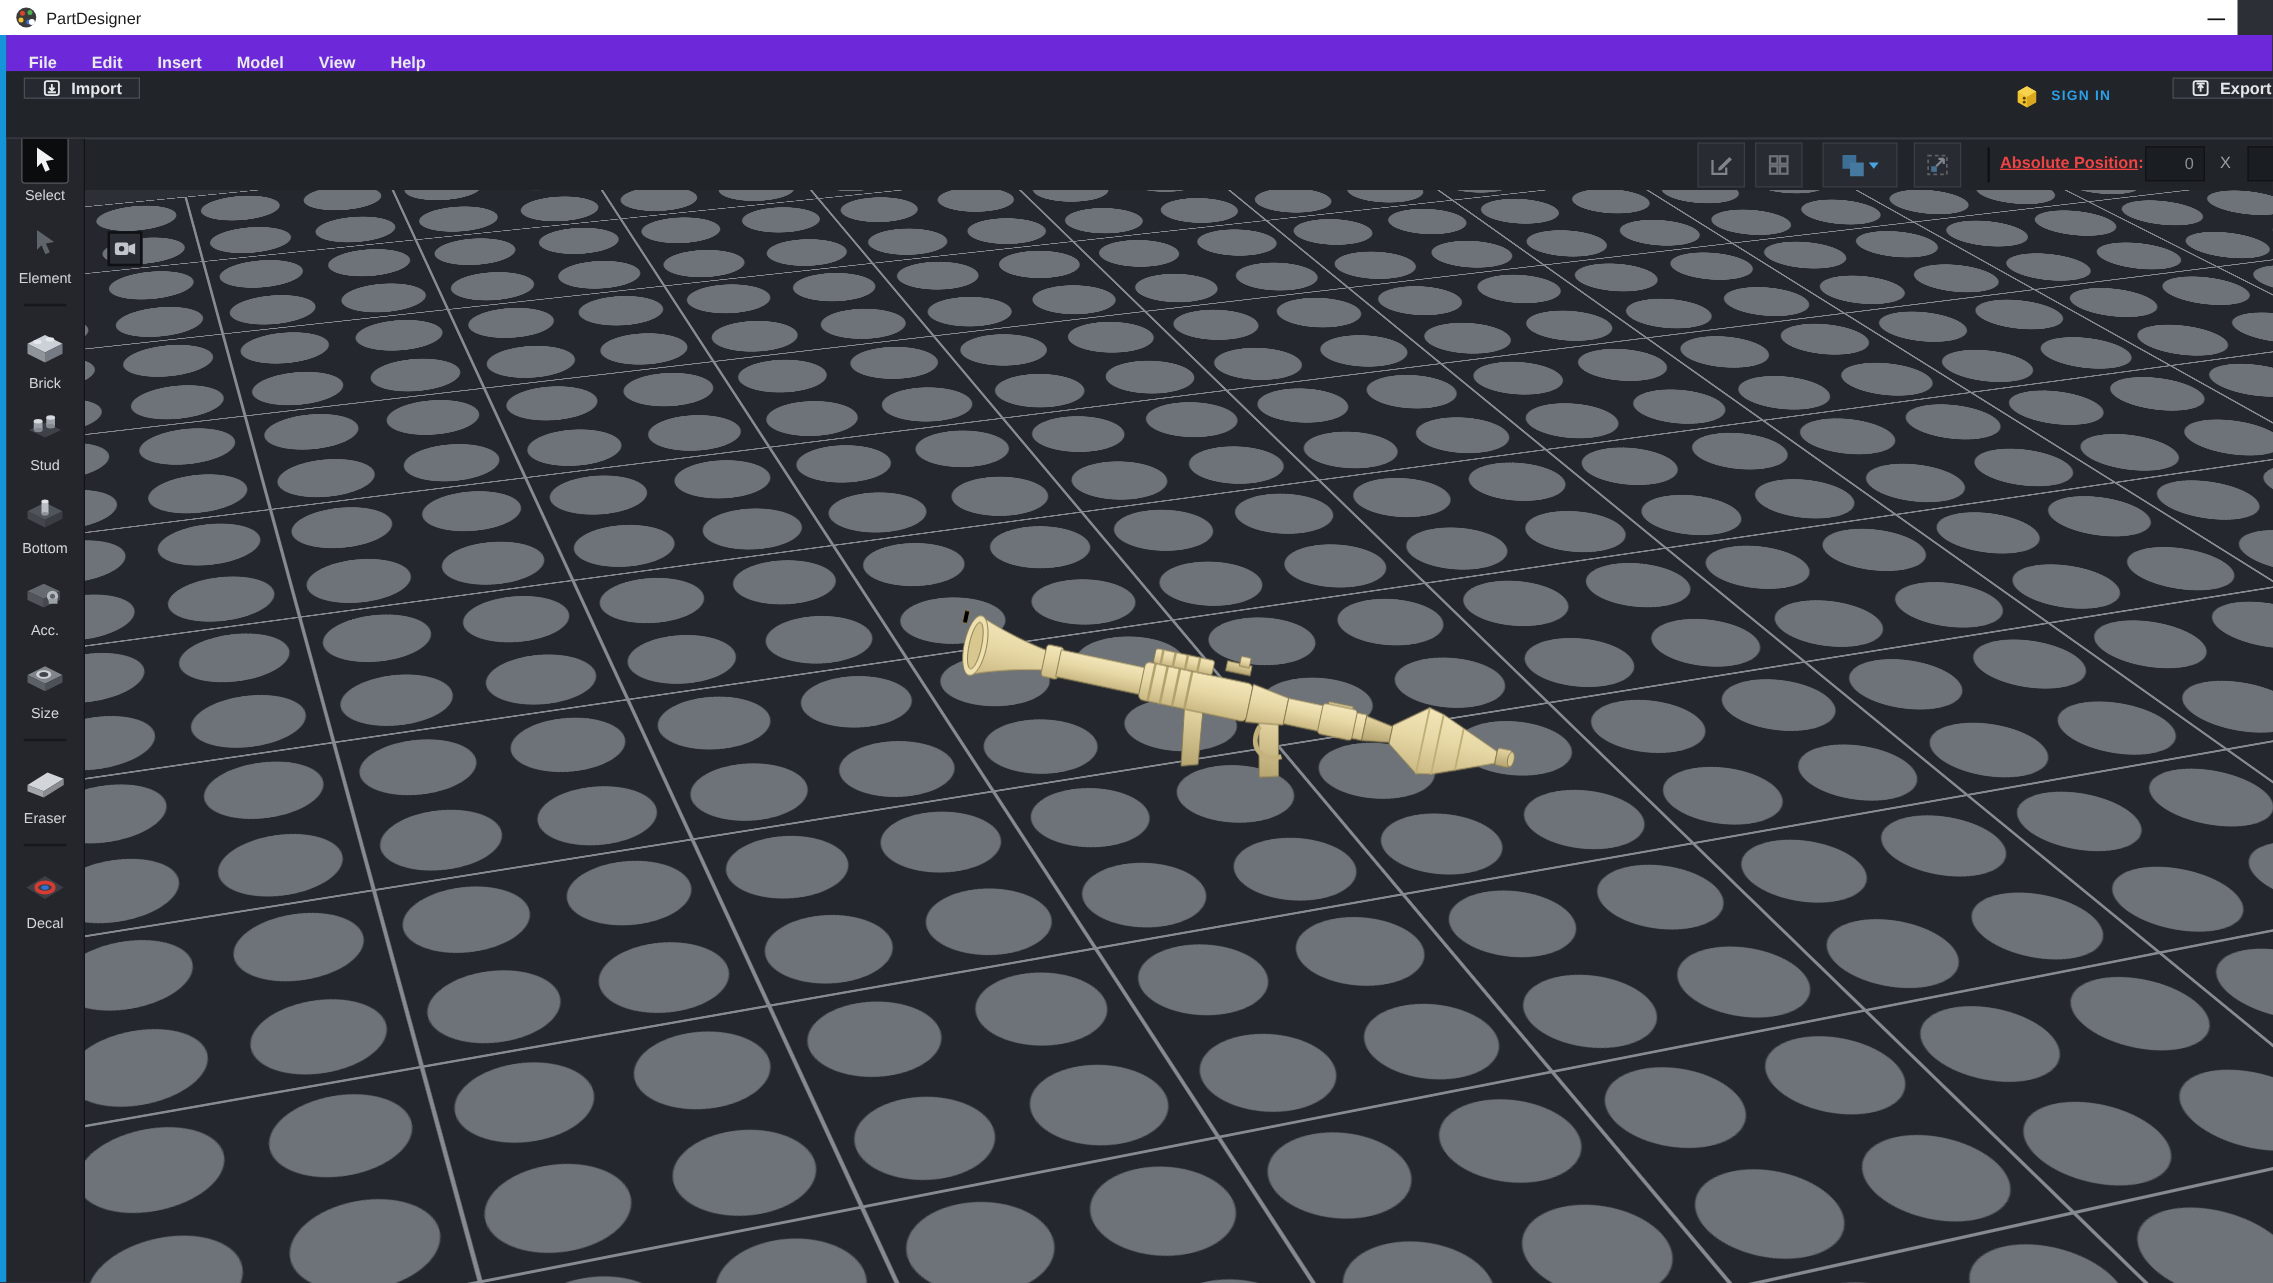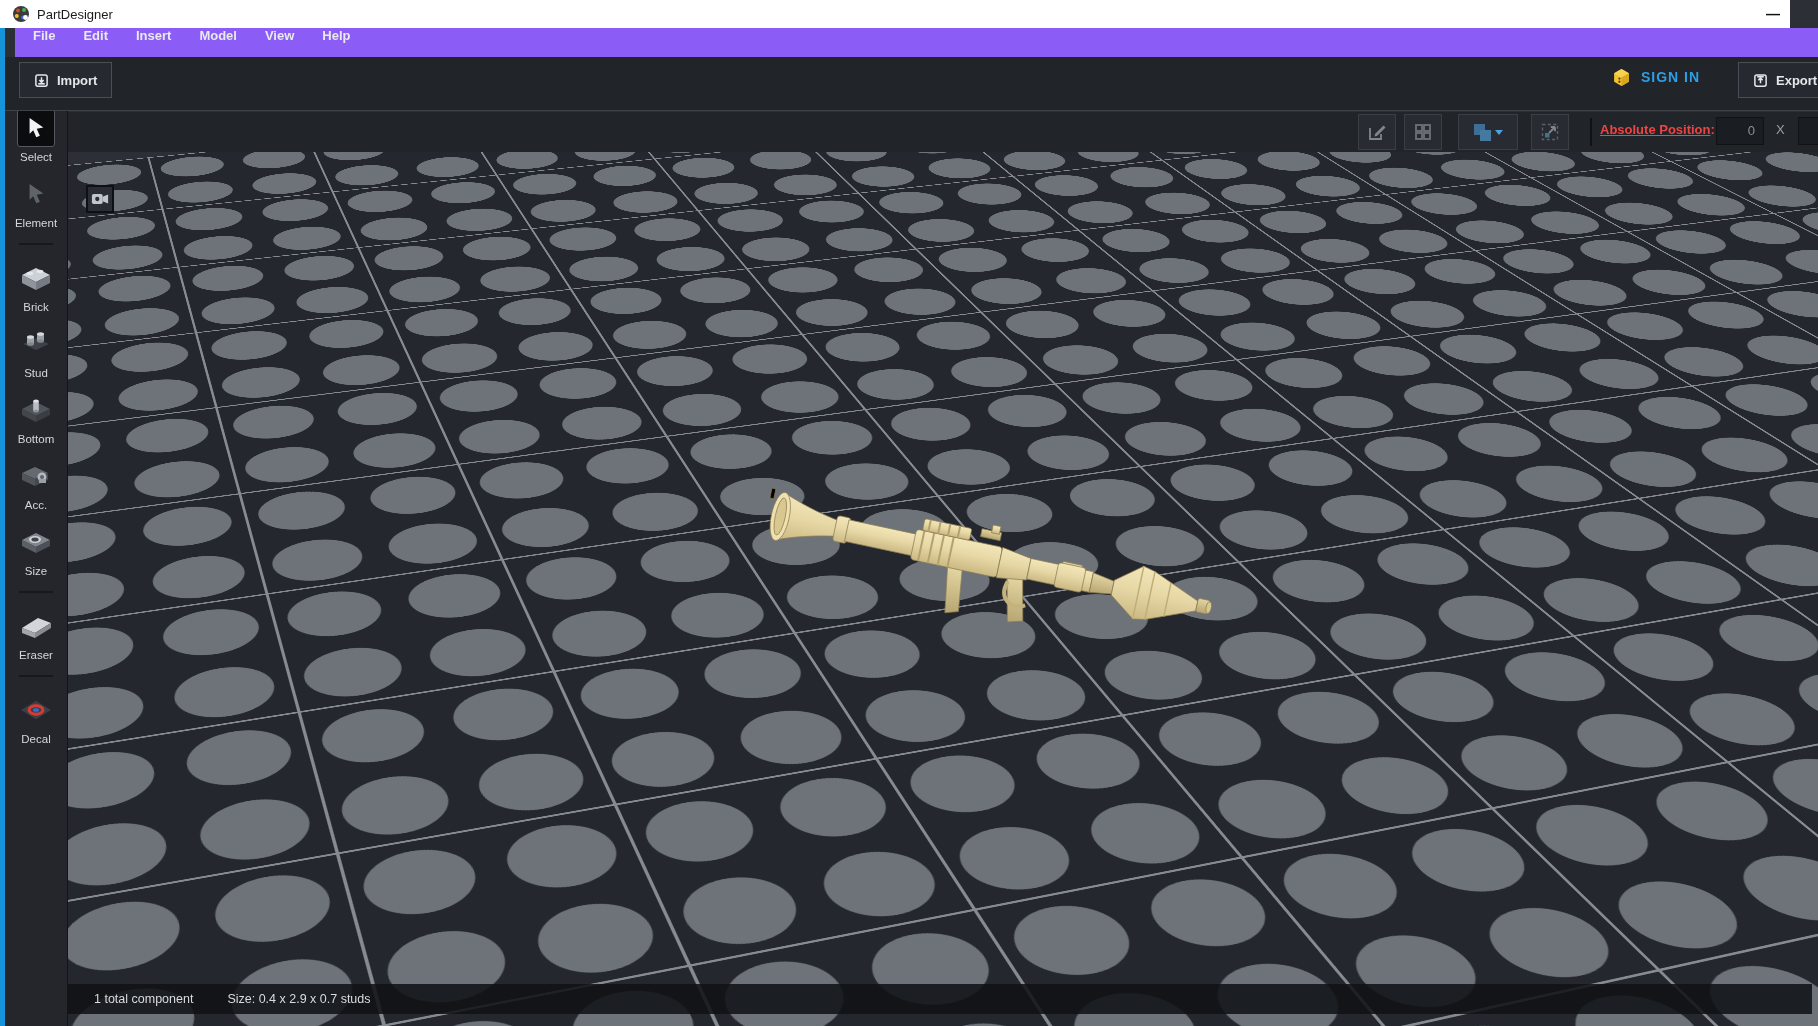--- a/index.html
+++ b/index.html
@@ -8,35 +8,35 @@
   .app { position:relative; width:1818px; height:1026px; overflow:hidden; background:#2c2f36; }
 
   
   .edge-strip { position:absolute; left:0; top:0; width:5px; height:1026px; background:#1694da; z-index:40; }
   .titlebar { position:absolute; left:0; top:0; width:1790px; height:28px; background:#ffffff;
               display:flex; align-items:center; padding-left:12px; z-index:50; }
   .titlebar .title { font-size:13px; color:#1b1b1b; margin-left:7px; }
   .min-btn { position:absolute; right:10px; top:0; height:28px; display:flex; align-items:center;
              color:#111; font-size:14px; font-weight:bold; }
 
-  .menubar { position:absolute; left:15px; right:0; top:28px; height:29px; background:#8b5cf6;
-             display:flex; align-items:flex-start; gap:0; z-index:30; }
+  .menubar { position:absolute; left:5px; right:0; top:28px; height:29px; background:#6d28d9;
+             display:flex; align-items:flex-end; gap:0; z-index:30; }
   .menu-item { color:#e8eaed; font-size:13px; font-weight:bold; padding:0 10px; margin-left:8px; cursor:default; }
 
   .toolbar { position:absolute; left:5px; right:0; top:57px; height:54px; background:#212429;
              border-bottom:1px solid #3e434a; z-index:30; }
   .btn { display:inline-flex; align-items:center; gap:8px; background:#26292f; border:1px solid #4a4e55;
-         color:#e4e7ea; font-size:13px; font-weight:bold; padding:0 14px; height:36px; }
+         color:#e4e7ea; font-size:13px; font-weight:bold; padding:0 14px; height:17px; }
   .import-btn { position:absolute; left:14px; top:5px; }
   .tabs { position:absolute; left:798px; top:4px; display:flex; height:34px; }
   .tab { display:flex; align-items:center; gap:10px; padding:0 22px; font-size:12px; letter-spacing:3px;
          color:#b9bdc2; background:#26292e; height:34px; }
   .tab.active { background:#3a3e45; color:#f2f3f5; border-bottom:2px solid #2196f3; }
   .signin { position:absolute; left:1607px; top:5px; display:flex; align-items:center; gap:10px; height:30px; }
-  .signin .signin-label { color:#2e9fe6; font-size:14px; font-weight:bold; letter-spacing:1px; }
+  .signin .signin-label { color:#2e9fe6; font-size:11px; font-weight:bold; letter-spacing:1px; }
   .export-btn { position:absolute; left:1733px; top:5px; width:140px; }
 
   .subtoolbar { position:absolute; left:68px; right:0; top:112px; height:40px; background:#212429; z-index:25; }
   .icon-btn { position:absolute; top:2px; width:38px; height:36px; background:#282b31; border:1px solid #3a3e45;
               display:flex; align-items:center; justify-content:center; }
   .sep { position:absolute; left:1522px; top:6px; width:2px; height:28px; background:#101214; }
   .pos-label { position:absolute; left:1532px; top:10px; color:#ef4444; font-size:13px; font-weight:bold; }
   .pos-label .ul { text-decoration:underline; }
   .pos-field { position:absolute; top:5px; width:48px; height:28px; background:#1a1d21; border:1px solid #101214;
                color:#8b9096; font-size:13px; text-align:right; padding-right:8px; line-height:26px; }
@@ -334,19 +334,15 @@
     </svg>
 
     <div class="camera-btn">
       <svg width="18" height="14" viewBox="0 0 20 15">
         <rect x="1" y="2" width="12" height="11" rx="2" fill="#c2c6cb"></rect>
         <polygon points="13,5 19,2.5 19,12.5 13,10" fill="#c2c6cb"></polygon>
         <circle cx="7" cy="7.5" r="2.4" fill="#2a2d33"></circle>
       </svg>
     </div>
 
-    <div class="statusbar">
-      <span>1 total component</span>
-      <span>Size: 0.4 x 2.9 x 0.7 studs</span>
-    </div>
   </div>
 
 </div>
 
 </body></html>

